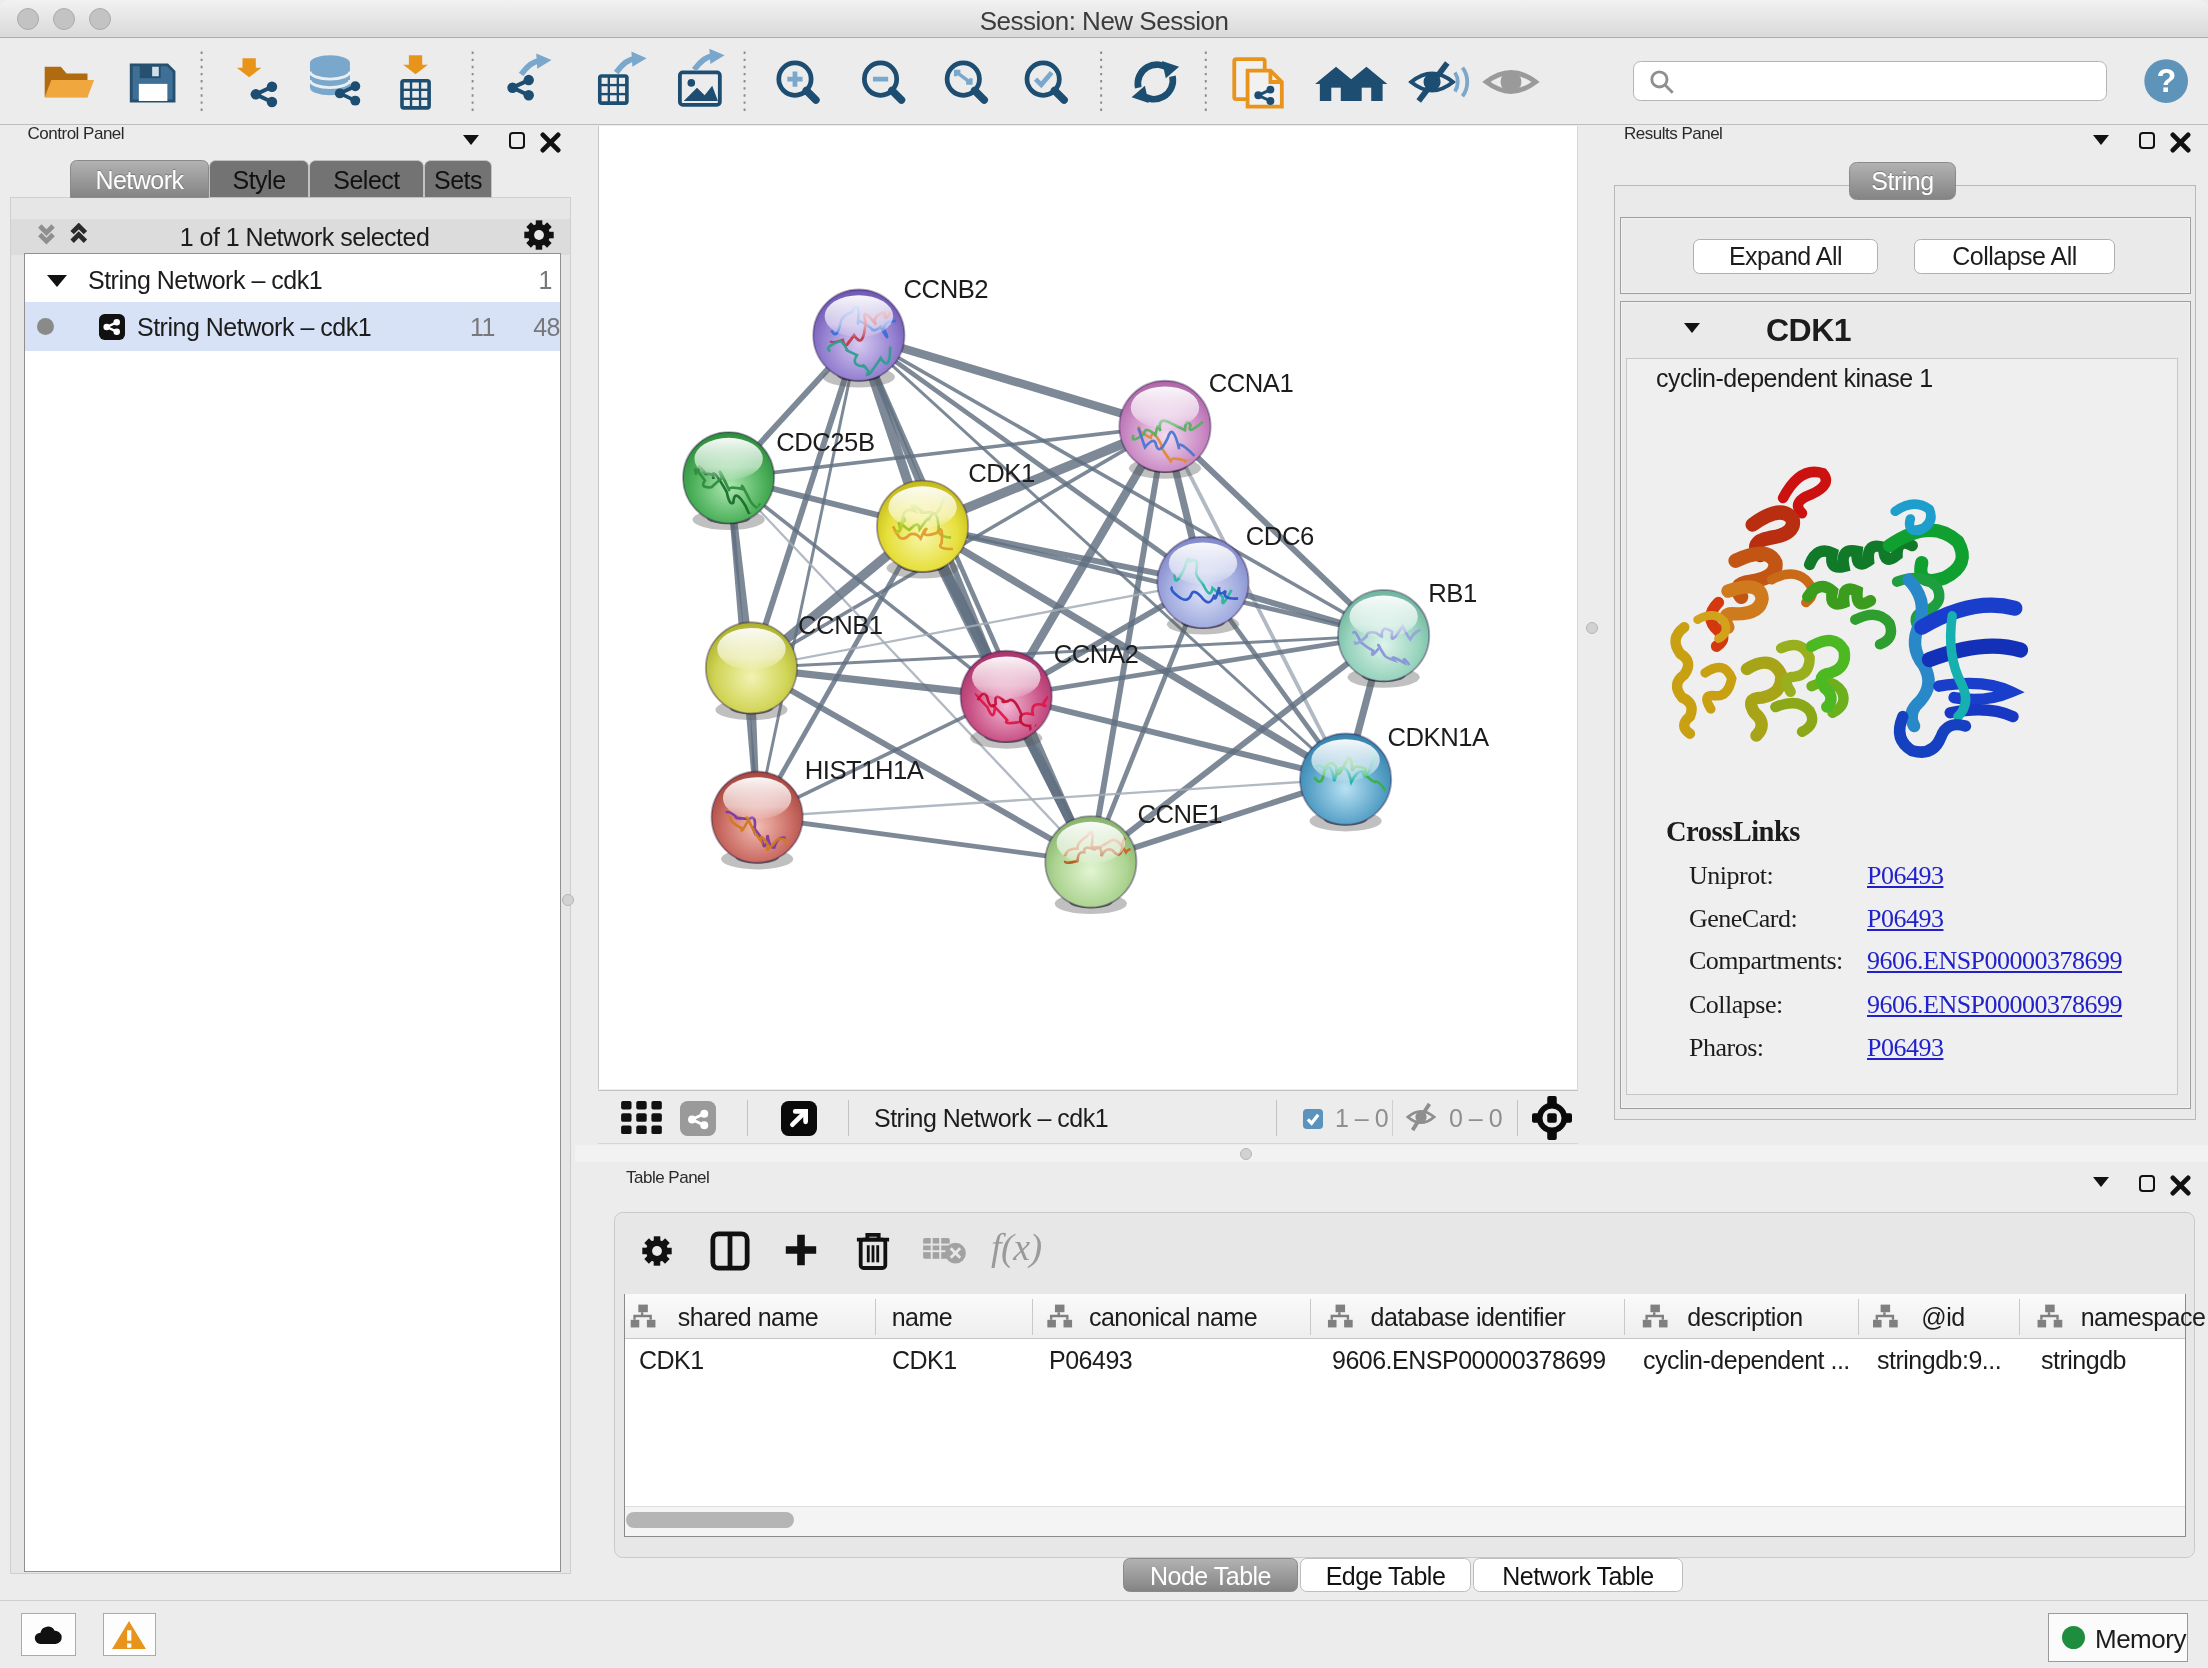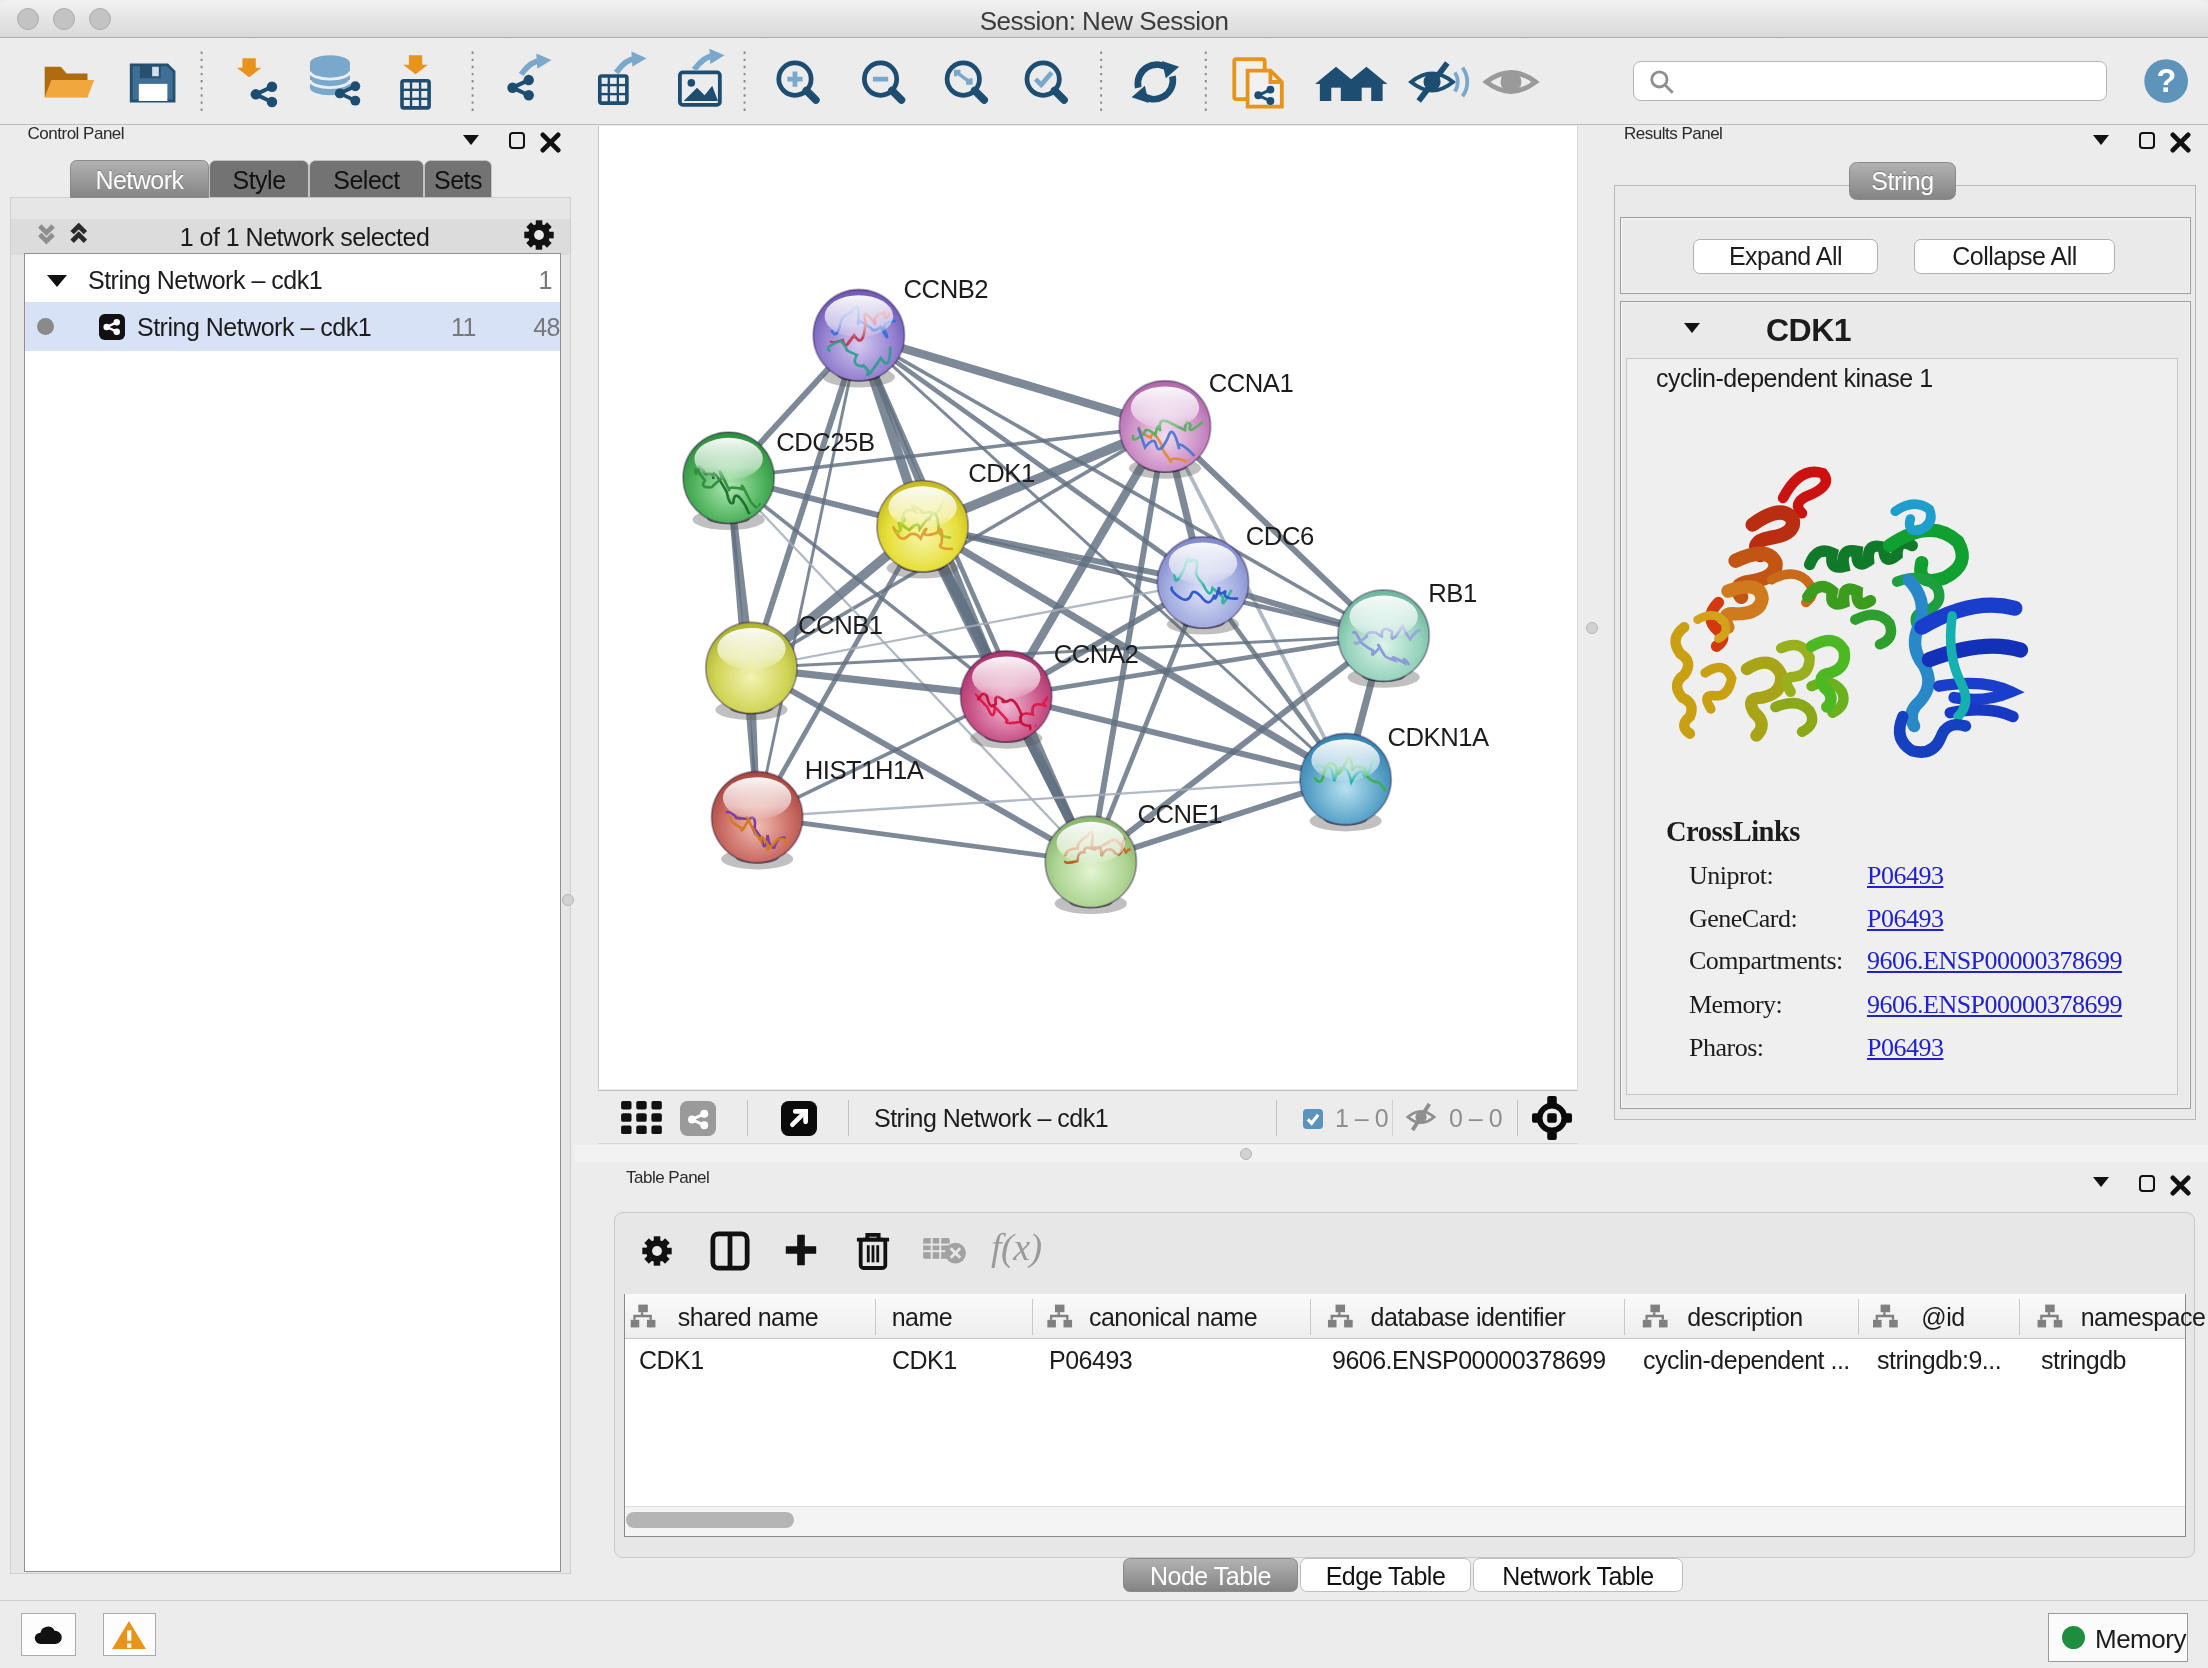--- a/index.html
+++ b/index.html
@@ -200,21 +200,21 @@
 <svg style="position:absolute;left:102px;top:317px" width="20" height="20" viewBox="0 0 21 21">
     <g stroke="#fff" stroke-width="2.604">
       <line x1="4.92" y1="10.5" x2="15.46" y2="5.54"></line>
       <line x1="4.92" y1="10.5" x2="15.46" y2="15.46"></line>
     </g>
     <circle cx="4.92" cy="10.5" r="3.41" fill="#fff"></circle>
     <circle cx="15.46" cy="5.54" r="3.41" fill="#fff"></circle>
     <circle cx="15.46" cy="15.46" r="3.41" fill="#fff"></circle>
   </svg>
 <div class="abs" style="left:137px;top:313px;">String Network – cdk1</div>
-<div class="abs" style="left:438px;top:313px;width:38px;text-align:right;color:#787878;">11</div>
+<div class="abs" style="left:457px;top:313px;width:38px;text-align:right;color:#787878;">11</div>
 <div class="abs" style="left:522px;top:313px;width:38px;text-align:right;color:#787878;">48</div>
 <div class="abs netcanvas"></div>
 <svg width="979" height="963" viewBox="0 0 1029 1013" style="position:absolute;left:598px;top:126px;font-size:26px">
 <defs>
 <radialGradient id="ng1" cx="0.50" cy="0.60" r="0.72">
         <stop offset="0%" stop-color="#d5c9f0"></stop>
         <stop offset="55%" stop-color="#9480d0"></stop>
         <stop offset="92%" stop-color="#5f48a5"></stop>
         <stop offset="100%" stop-color="#5f48a5"></stop>
       </radialGradient>
@@ -629,21 +629,21 @@
       <path d="M246,272 Q236,296 256,308 Q278,314 286,294 Q292,276 312,282" stroke="#1540c0" stroke-width="12"></path>
     </g>
   </svg>
 <div class="abs" style="left:1666px;top:816px;font-family:'Liberation Serif',serif;font-weight:bold;font-size:28.5px;">CrossLinks</div>
 <div class="abs" style="left:1689px;top:861px;font-family:'Liberation Serif',serif;font-size:26px;">Uniprot:</div>
 <div class="abs link" style="left:1867px;top:861px;font-family:'Liberation Serif',serif;font-size:26px;">P06493</div>
 <div class="abs" style="left:1689px;top:904px;font-family:'Liberation Serif',serif;font-size:26px;">GeneCard:</div>
 <div class="abs link" style="left:1867px;top:904px;font-family:'Liberation Serif',serif;font-size:26px;">P06493</div>
 <div class="abs" style="left:1689px;top:946px;font-family:'Liberation Serif',serif;font-size:26px;">Compartments:</div>
 <div class="abs link" style="left:1867px;top:946px;font-family:'Liberation Serif',serif;font-size:26px;">9606.ENSP00000378699</div>
-<div class="abs" style="left:1689px;top:990px;font-family:'Liberation Serif',serif;font-size:26px;">Memory:</div>
+<div class="abs" style="left:1689px;top:990px;font-family:'Liberation Serif',serif;font-size:26px;">Collapse:</div>
 <div class="abs link" style="left:1867px;top:990px;font-family:'Liberation Serif',serif;font-size:26px;">9606.ENSP00000378699</div>
 <div class="abs" style="left:1689px;top:1033px;font-family:'Liberation Serif',serif;font-size:26px;">Pharos:</div>
 <div class="abs link" style="left:1867px;top:1033px;font-family:'Liberation Serif',serif;font-size:26px;">P06493</div>
 <div class="abs panelhead" style="left:626px;top:1168px;">Table Panel</div>
 <div class="abs tri-d" style="left:2093px;top:1177px;"></div>
 <div class="wbtn" style="left:2139px;top:1175px;"></div>
 <svg style="position:absolute;left:2170px;top:1175px" width="21" height="21" viewBox="0 0 22 22">
     <g stroke="#111" stroke-width="5" stroke-linecap="round">
       <line x1="3" y1="3" x2="19" y2="19"></line>
       <line x1="19" y1="3" x2="3" y2="19"></line>

